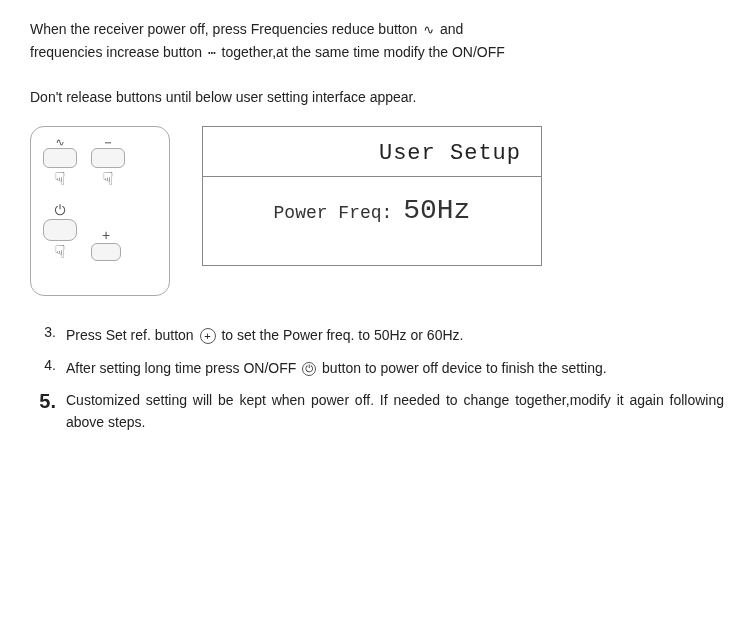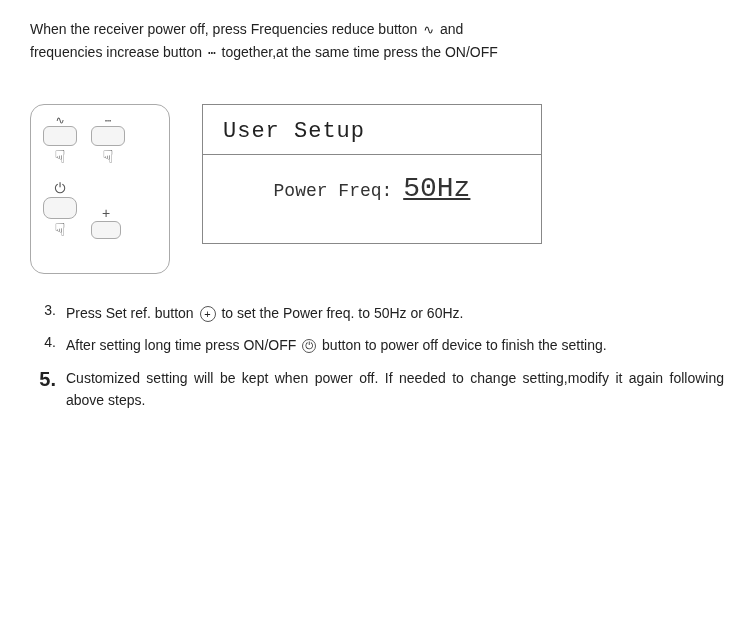--- a/index.html
+++ b/index.html
@@ -128,34 +128,33 @@
       min-height: 140px;
       display: flex;
       flex-direction: column;
     }
     .user-setup-title {
       border-bottom: 1.5px solid #888;
       padding: 14px 20px 10px 20px;
       font-family: 'Courier New', monospace;
       font-size: 22px;
       color: #222;
-      text-align: left;
+      text-align: right;
       letter-spacing: 1px;
     }
     .user-setup-body {
       padding: 18px 20px 18px 20px;
       font-family: 'Courier New', monospace;
       font-size: 18px;
       color: #333;
       text-align: center;
     }
     .power-freq-hz {
       font-size: 28px;
       font-weight: normal;
-      text-decoration: underline;
     }
     
     .steps-list {
       margin-top: 4px;
       margin-left: 0;
     }
     .step-item {
       display: flex;
       flex-direction: row;
       gap: 10px;
@@ -206,22 +205,23 @@
       vertical-align: middle;
       margin: 0 2px;
       position: relative;
     }
   </style>
 </head>
 <body>
 
 <div class="intro-text">
   <span>When  the  receiver  power  off,  press  Frequencies  reduce  button  <span class="icon-inline">∿</span>  and</span><br>
-  <span class="bold">frequencies  increase  button  <span class="icon-inline">⋯</span></span><span>  together,at the same time press the ON/OFF</span><br>
+  <span class="bold">frequencies  increase  button  <span class="icon-inline">⋯</span></span><span>  together,at the same time modify the ON/OFF</span><br>
   <br>
+  <span>Don't release buttons until below user setting interface appear.</span>
 </div>
 
 <div class="diagram-row">
 
   <div class="device-box">
 
     <div class="device-top-row">
       <div class="device-btn-group">
         <div class="device-btn-icon">∿</div>
         <div class="device-btn"></div>
@@ -268,17 +268,17 @@
   <div class="step-item">
     <div class="step-num">4.</div>
     <div class="step-text">
       After setting long time press ON/OFF <span class="power-circle-icon">⏻</span> button to power off device to finish the setting.
     </div>
   </div>
 
   <div class="step-item">
     <div class="step-num-large">5.</div>
     <div class="step-text">
-      Customized setting will be kept when power off. If needed to change setting,modify it again following above steps.
+      Customized setting will be kept when power off. If needed to change together,modify it again following above steps.
     </div>
   </div>
 
 </div>
 
 </body></html>

